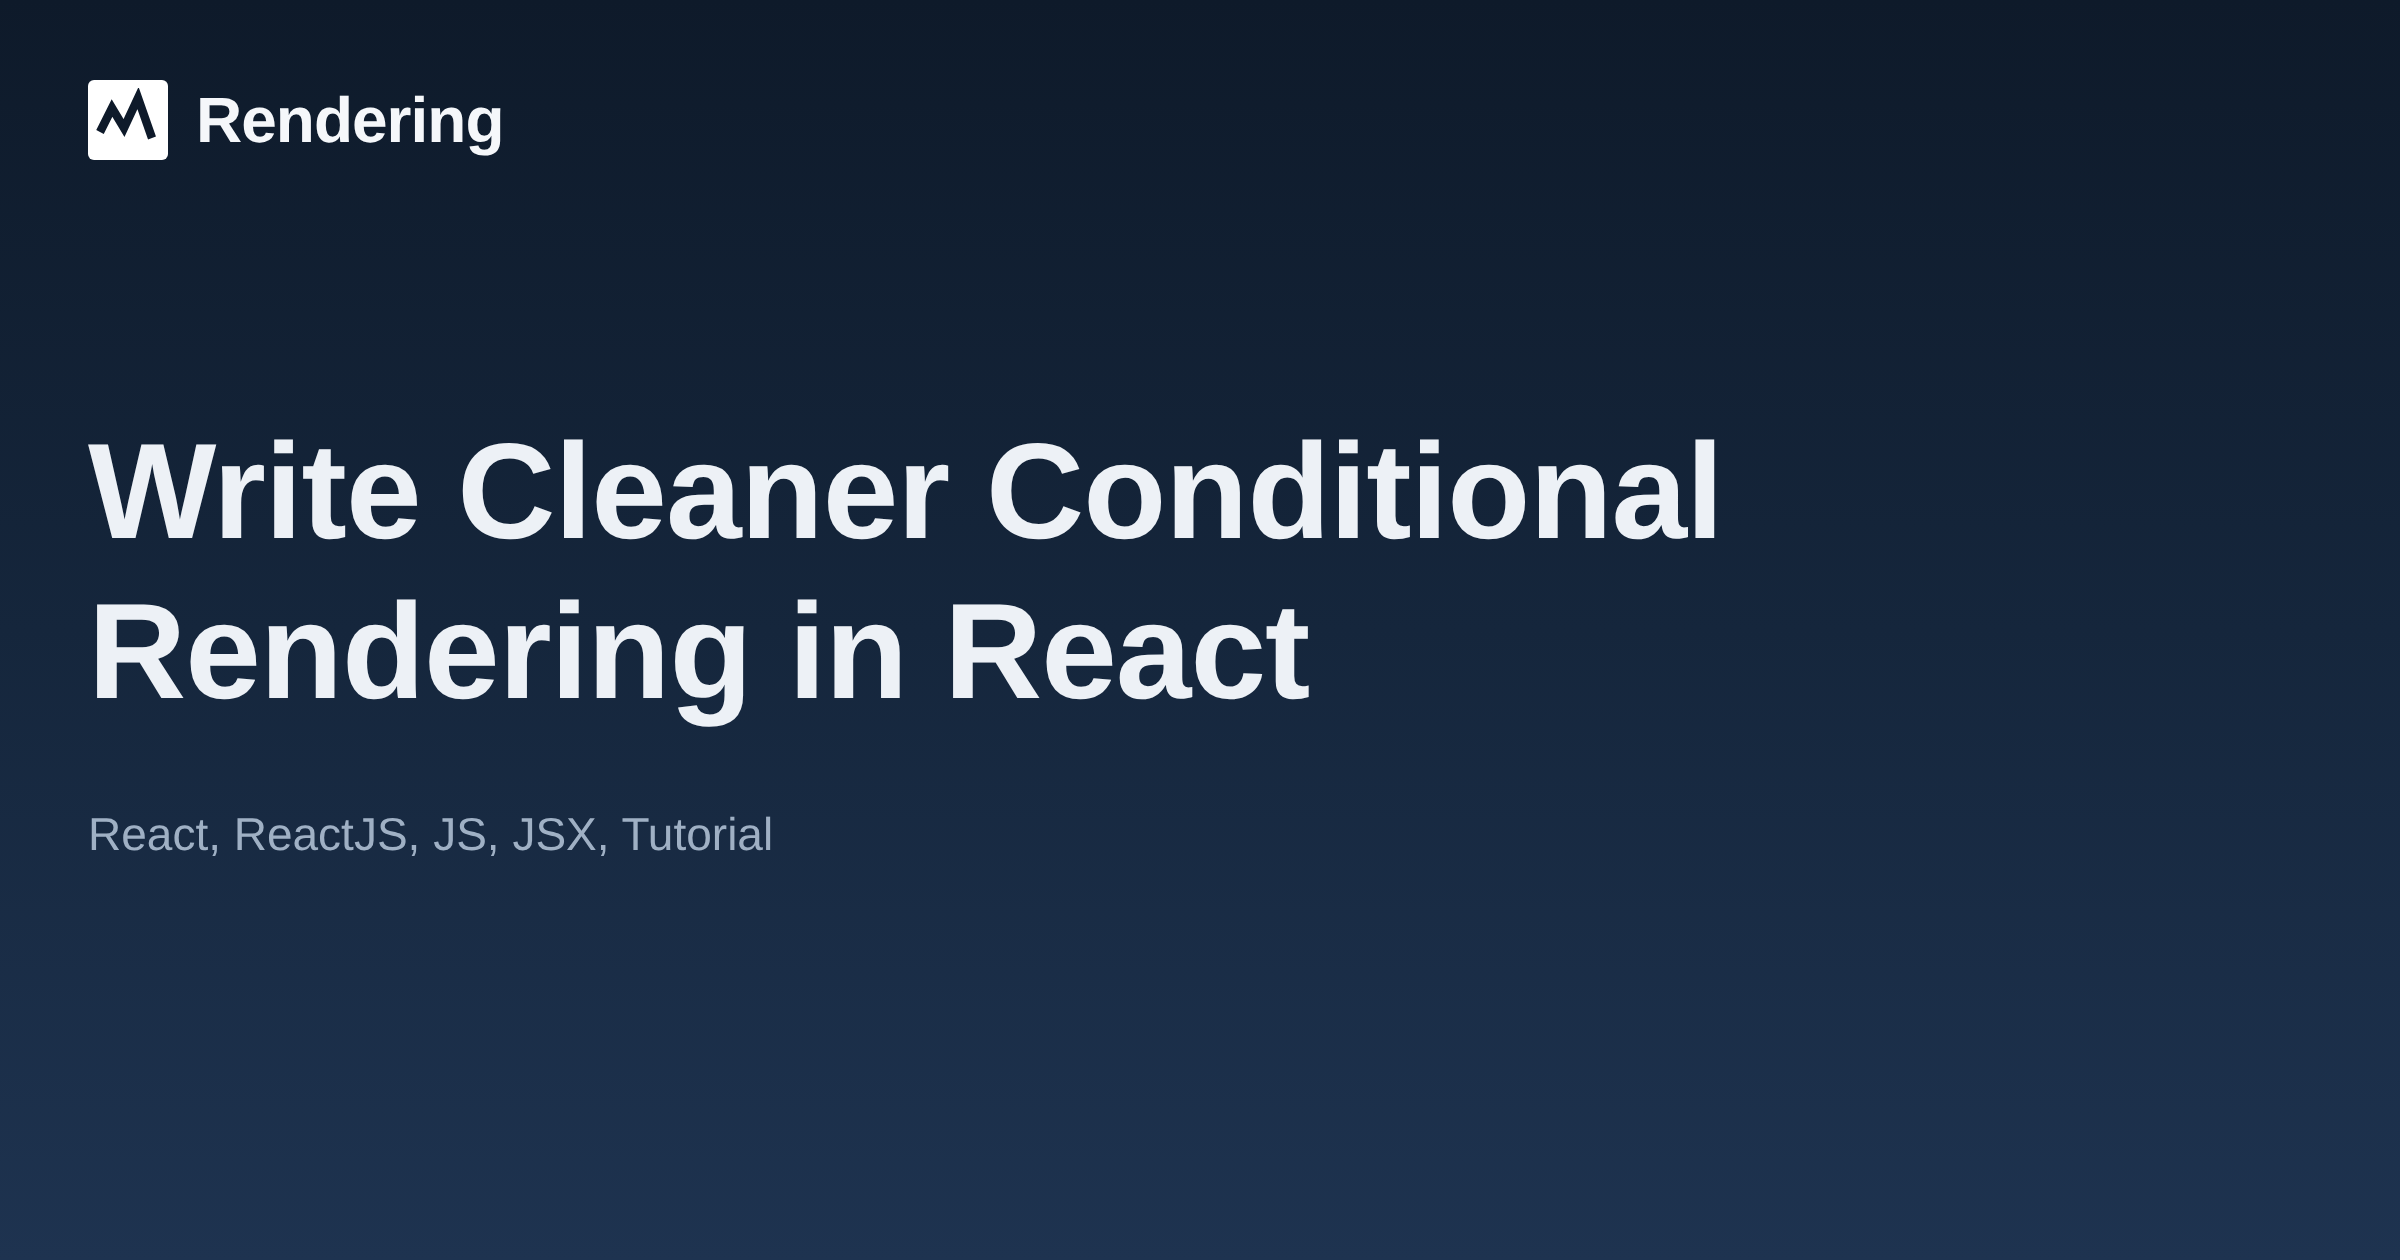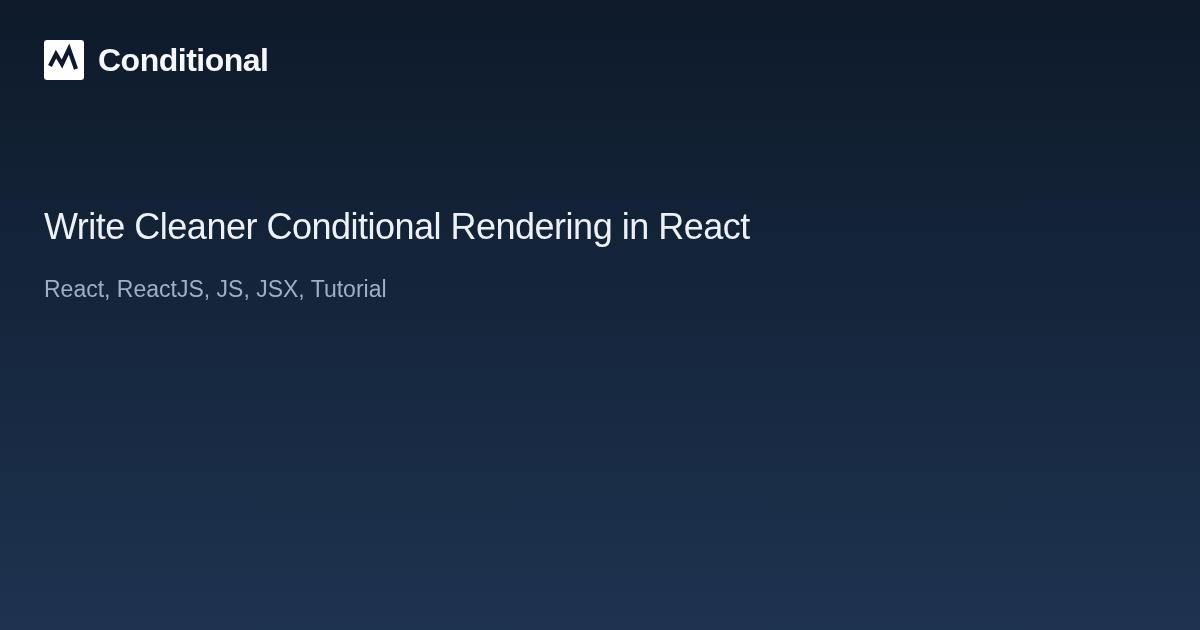--- a/index.html
+++ b/index.html
@@ -38,44 +38,44 @@
       width: 32px;
       height: 32px;
     }
     .brand-name {
       font-size: 32px;
       font-weight: 700;
       color: #f5f7fa;
       letter-spacing: -0.5px;
     }
     .title {
-      font-size: 36px;
-      font-weight: 400;
+      font-size: 68px;
+      font-weight: 700;
       color: #edf1f6;
       line-height: 1.18;
       letter-spacing: -0.5px;
-      margin-bottom: 28px;
+      margin-bottom: 38px;
       max-width: 1100px;
     }
     .tags {
       font-size: 23px;
       font-weight: 400;
       color: #9fb0c4;
       letter-spacing: 0px;
     }
   </style>
 </head>
 <body>
 
 <div class="content">
   <div class="logo-row">
     <div class="logo-mark">
       <svg viewBox="0 0 32 32" fill="none">
         <path d="M2 22 L8 10 L14 20 L21 5 L28 25" stroke="#0e1a2a" stroke-width="4.2" stroke-linejoin="miter" stroke-linecap="butt" fill="none"></path>
       </svg>
     </div>
-    <div class="brand-name">Conditional</div>
+    <div class="brand-name">Rendering</div>
   </div>
 
   <h1 class="title">Write Cleaner Conditional Rendering in React</h1>
 
   <div class="tags">React, ReactJS, JS, JSX, Tutorial</div>
 </div>
 
 </body></html>

